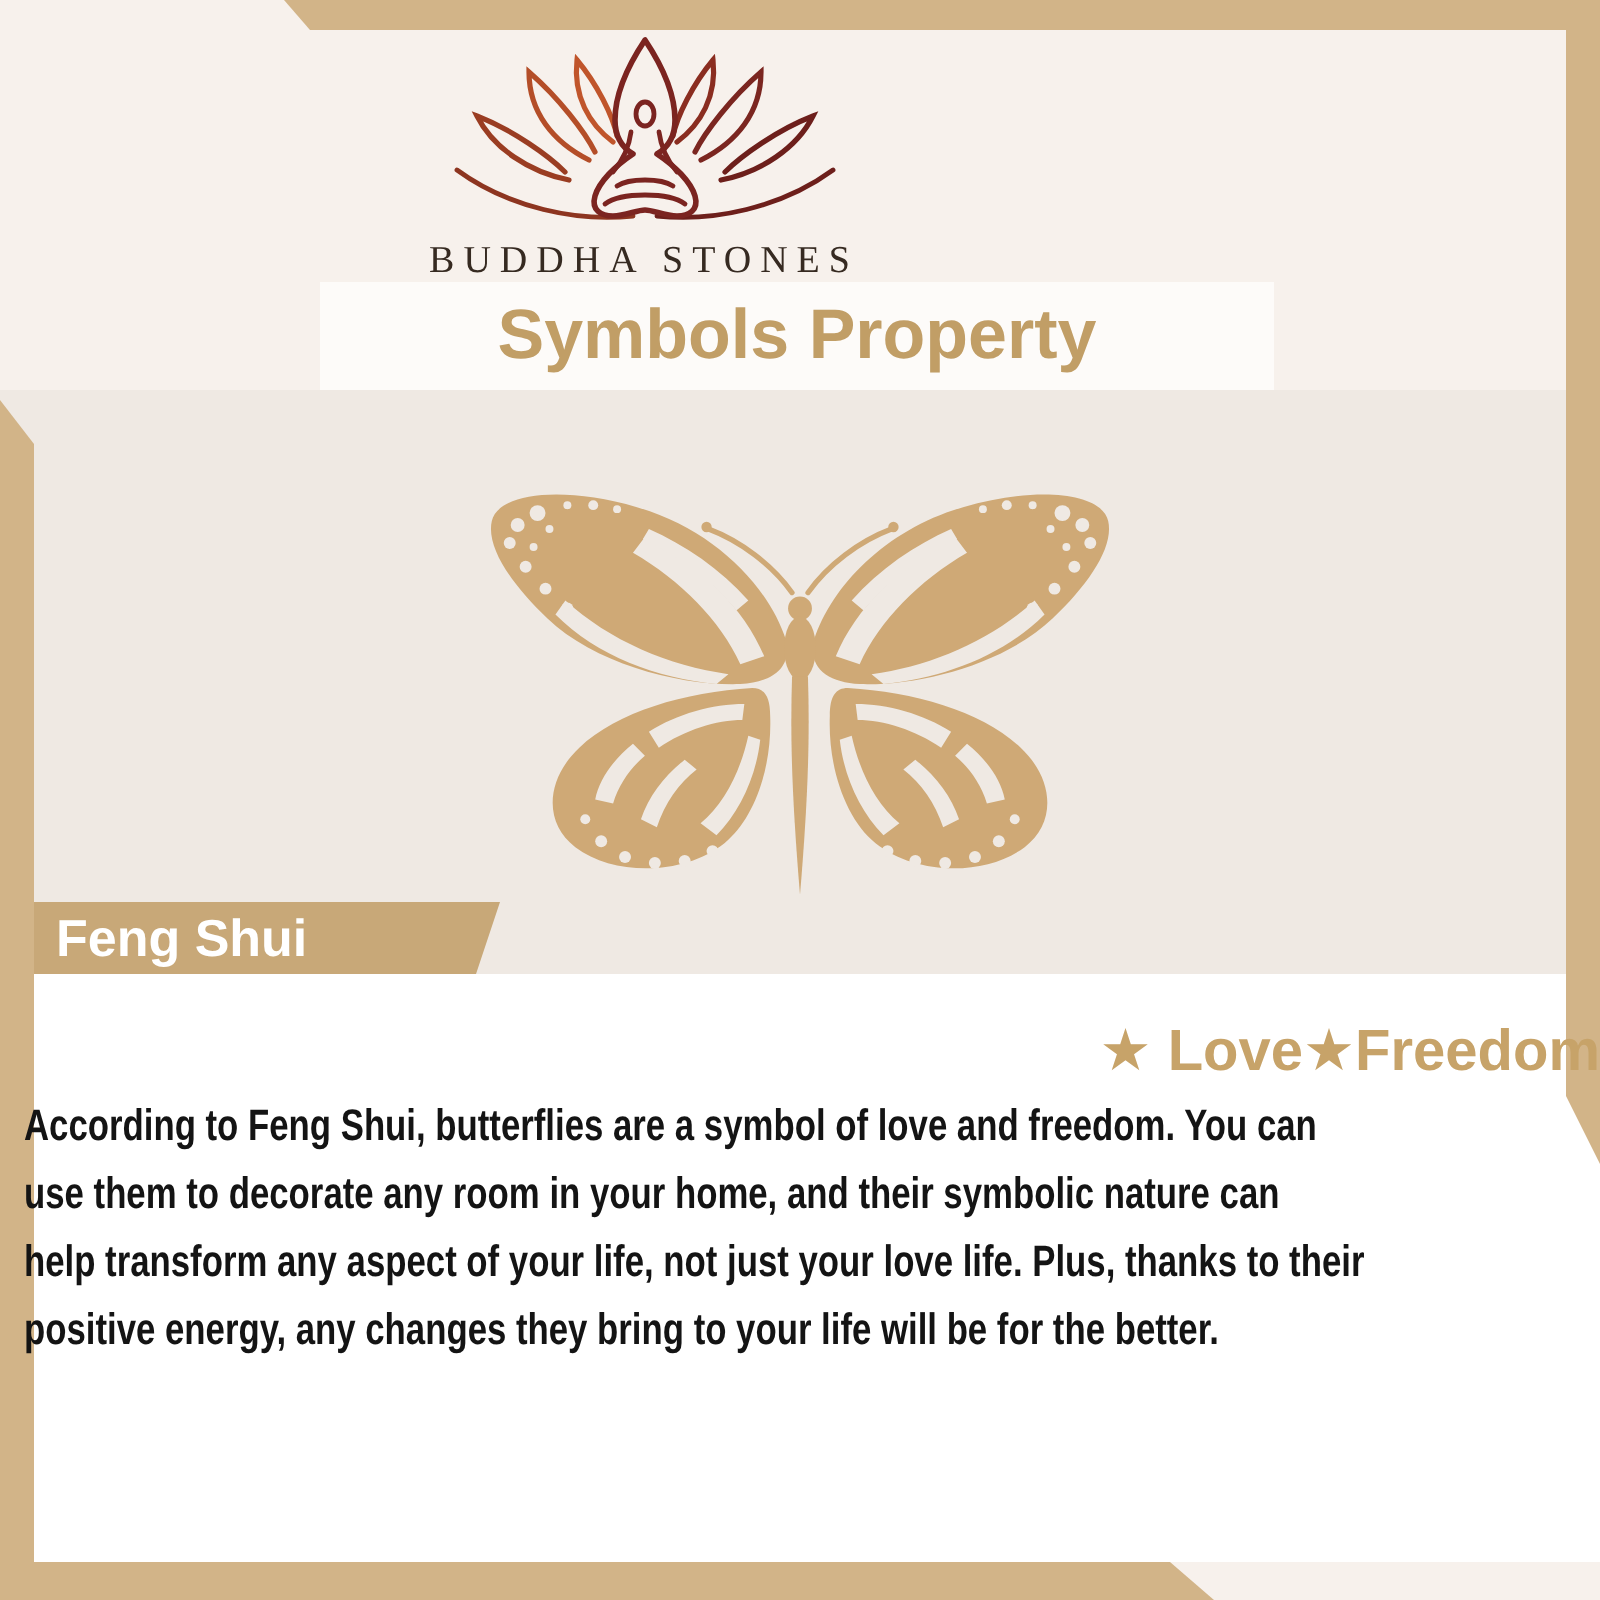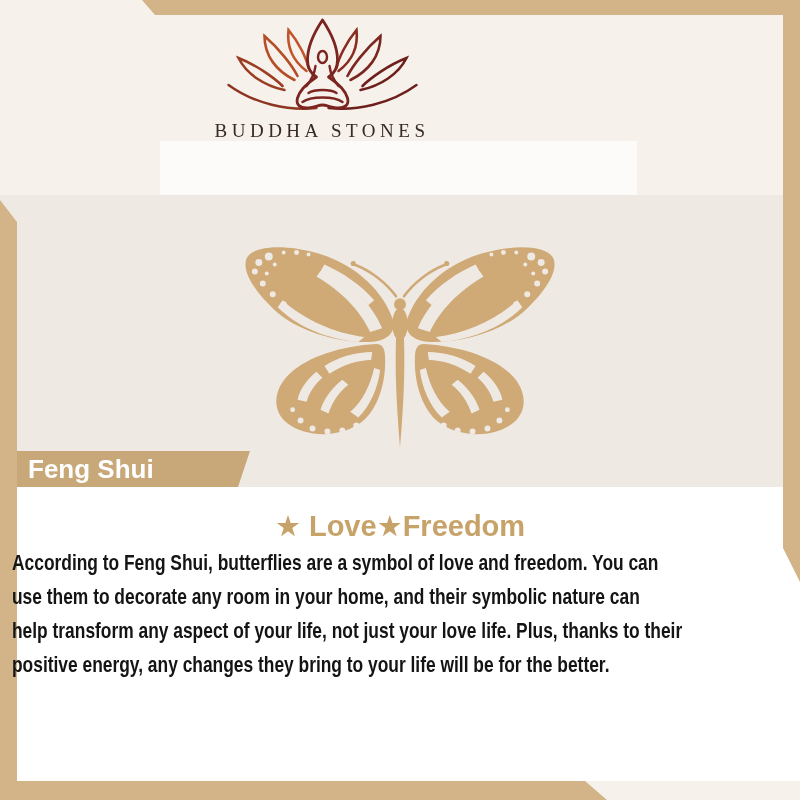--- a/index.html
+++ b/index.html
@@ -54,21 +54,21 @@
   
   .feature-banner{
     position:absolute;left:17px;top:451px;width:233px;height:36px;
     background:var(--banner-tan);
     clip-path:polygon(0 0,233px 0,221px 36px,0 36px);
     color:#ffffff;font-size:26px;font-weight:bold;line-height:36px;
     padding-left:11px;box-sizing:border-box;
   }
   .tagline{
     position:absolute;left:0;top:506px;width:800px;height:40px;
-    line-height:40px;text-align:center;
+    line-height:40px;text-align:right;
     font-size:29px;font-weight:bold;color:var(--tagline-gold);
   }
   .body-copy{position:absolute;left:12px;top:546px;width:780px;}
   .body-line{
     white-space:nowrap;font-size:22px;font-weight:bold;color:var(--body-text);
     line-height:34px;transform:scaleX(0.79);transform-origin:left center;
   }
 </style>
 </head>
 <body>
@@ -100,20 +100,21 @@
       <path d="M120,4 C112,16 105,30 105,44 C105,53 109,58 114,61 C105,67 97,75 95,82 C93,89 98,92 104,92 C110,92 116,89 120,89 C124,89 130,92 136,92 C142,92 147,89 145,82 C143,75 135,67 126,61 C131,58 135,53 135,44 C135,30 128,16 120,4 Z" stroke="#7b2420" stroke-width="2.8" stroke-linejoin="round"></path>
       <ellipse cx="120" cy="41" rx="4.5" ry="6" stroke="#7b2420" stroke-width="2.4"></ellipse>
       <path d="M113,50 C112,58 109,64 104,70" stroke="#7b2420" stroke-width="2.4" stroke-linecap="round"></path>
       <path d="M127,50 C128,58 131,64 136,70" stroke="#7b2420" stroke-width="2.4" stroke-linecap="round"></path>
       <path d="M106,77 C112,73 128,73 134,77" stroke="#7b2420" stroke-width="2.4" stroke-linecap="round"></path>
       <path d="M100,86 C108,80 132,80 140,86" stroke="#7b2420" stroke-width="2.4" stroke-linecap="round"></path>
     </svg>
     <div class="brand-name">BUDDHA STONES</div>
   </div>
 
+  <div class="page-title">Symbols Property</div>
 
   <div class="butterfly-wrap">
     <svg width="338" height="220" viewBox="0 0 340 220">
       <g id="rwings">
 
         <path d="M177,80 C186,52 214,24 252,13 C290,2 322,6 325,20 C328,33 315,52 297,69 C273,92 230,103 200,102 C184,101 174,94 177,80 Z" fill="#cfa976"></path>
 
         <path d="M188,88 C198,64 220,42 248,28 L254,36 C230,50 210,70 200,92 Z" fill="#efe9e3"></path>
         <path d="M206,97 C236,93 266,80 288,60 L293,67 C272,88 242,99 212,102 Z" fill="#efe9e3"></path>
         <path d="M196,60 C210,44 228,32 246,24 L249,29 C231,38 214,50 202,65 Z" fill="#efe9e3"></path>

